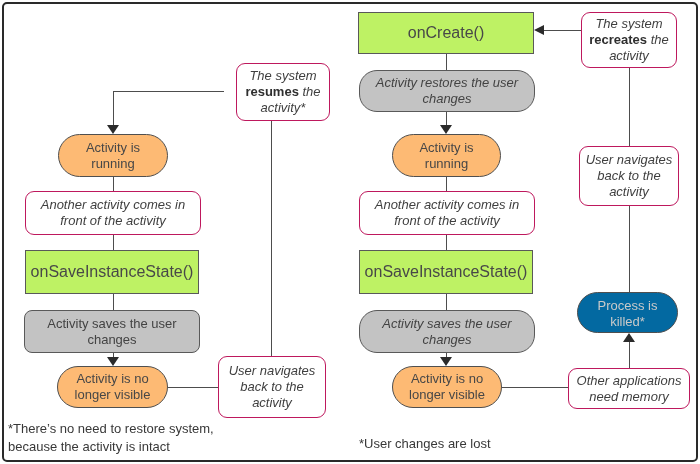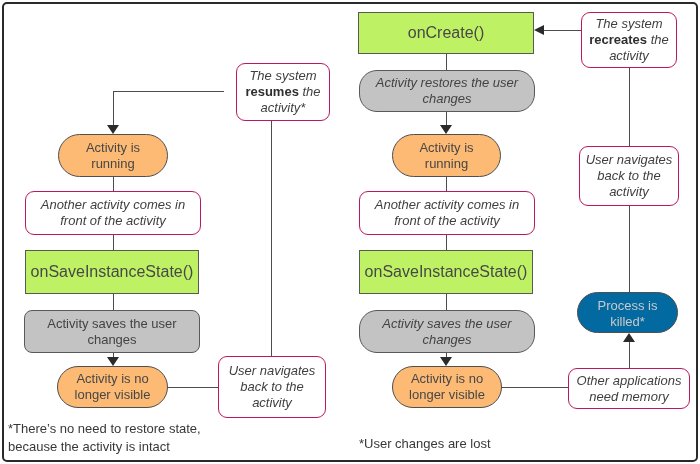--- a/index.html
+++ b/index.html
@@ -73,21 +73,21 @@
   <div class="node box-gray-round" style="left:24px;top:310px;width:176px;height:43px;">
     <span>Activity saves the user changes</span>
   </div>
   <div class="node stadium" style="left:57px;top:366px;width:111px;height:42px;">
     <span>Activity is no longer visible</span>
   </div>
   <div class="node box-white" style="left:218px;top:356px;width:108px;height:62px;">
     <span>User navigates back to the activity</span>
   </div>
   <div class="footnote" style="left:8px;top:420px;width:260px;">
-    <div>*There’s no need to restore state,</div>
+    <div>*There’s no need to restore system,</div>
     <div>because the activity is intact</div>
   </div>
 
   <div class="line" style="left:544px;top:30px;width:37px;height:1px;"></div>
   <div class="arr arr-left" style="left:534px;top:25px;"></div>
   <div class="line" style="left:446px;top:54px;width:1px;height:16px;"></div>
   <div class="line" style="left:446px;top:112px;width:1px;height:13px;"></div>
   <div class="arr arr-down" style="left:440px;top:125px;"></div>
   <div class="line" style="left:446px;top:177px;width:1px;height:14px;"></div>
   <div class="line" style="left:446px;top:235px;width:1px;height:15px;"></div>

